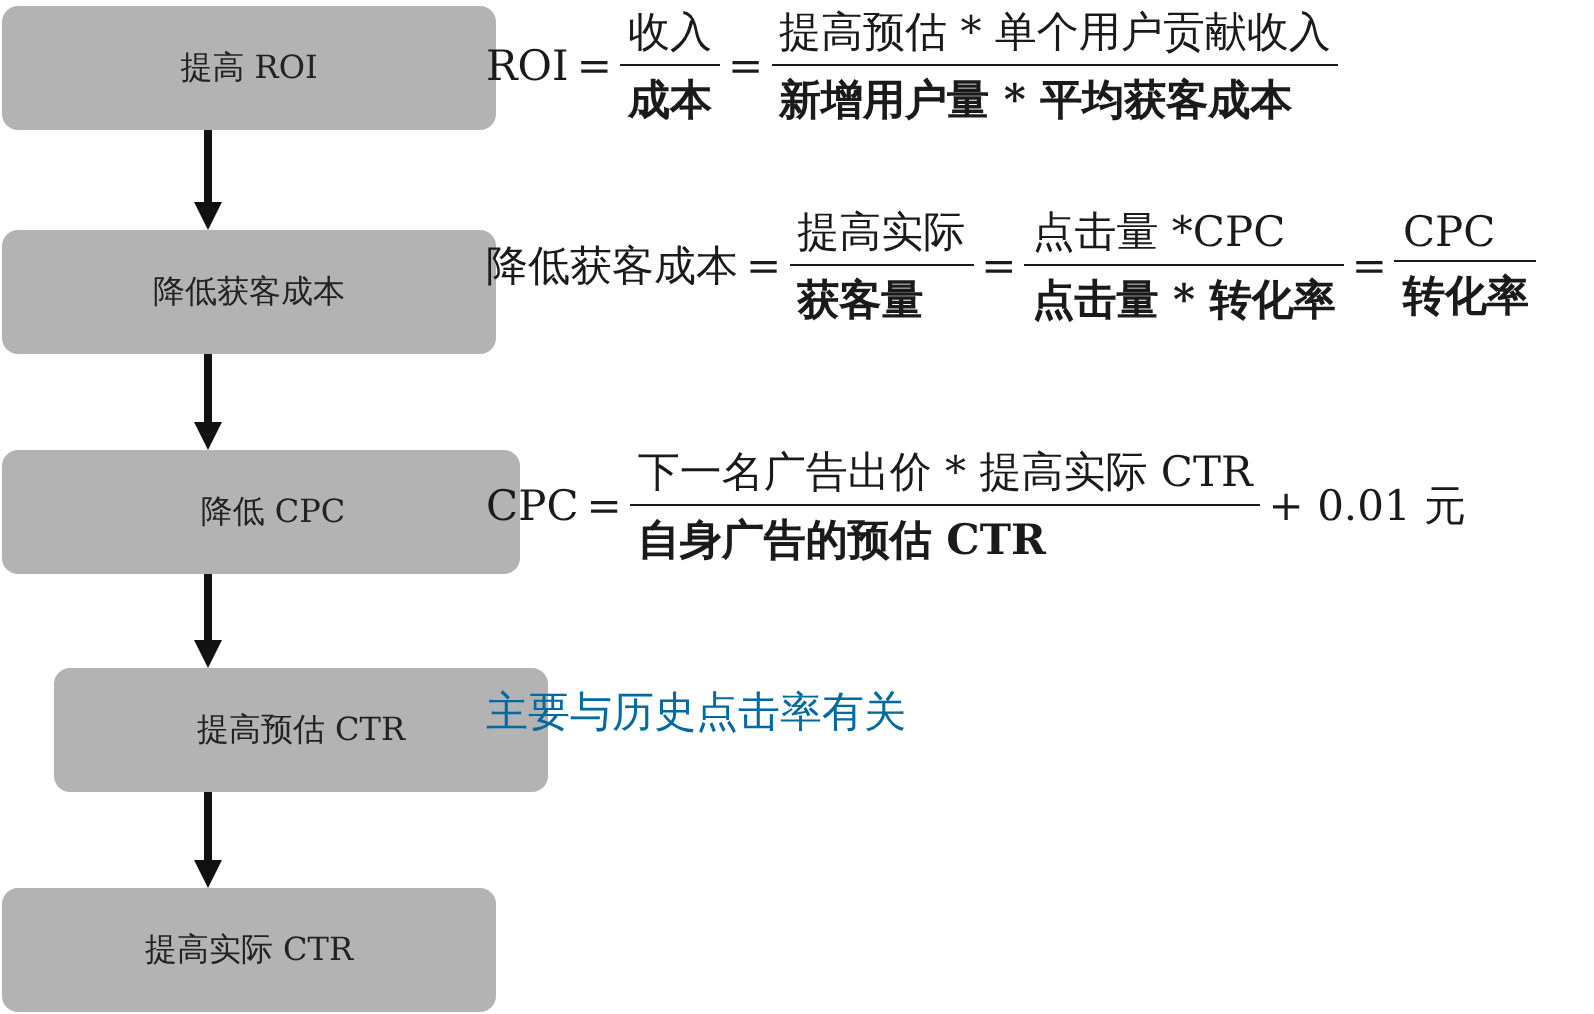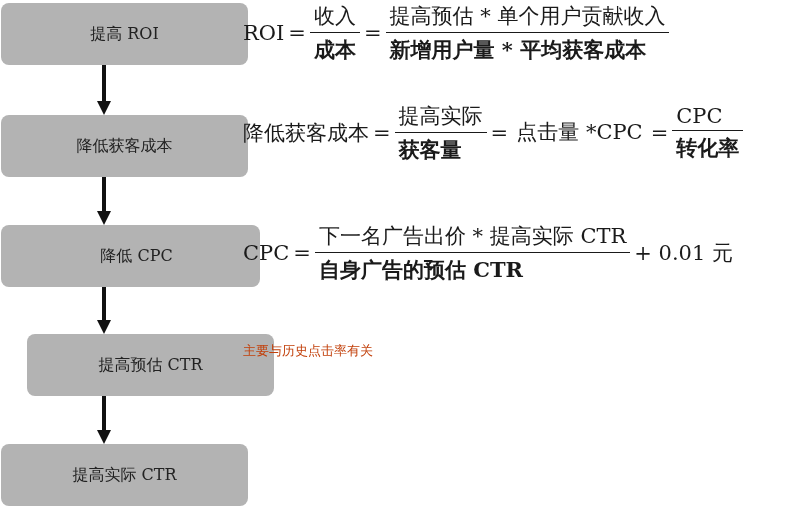--- a/index.html
+++ b/index.html
@@ -23,21 +23,21 @@
     border-top: 14px solid #111;
   }
   .formula {
     position: absolute; display: flex; align-items: center;
     font-size: 21px; color: #1a1a1a; white-space: nowrap;
   }
   .frac { display: inline-flex; flex-direction: column; margin: 0 0; }
   .frac .num { padding: 0 4px 2px 4px; }
   .frac .den { padding: 3px 4px 0 4px; border-top: 1.5px solid #1a1a1a; font-weight: bold; }
   .op { margin: 0 4px; }
-  .note { position: absolute; font-size: 13px; color: #c2410c; }
+  .note { position: absolute; font-size: 21px; color: #0369a1; }
 </style>
 </head>
 <body>
 
 <div class="box" style="top:3px;">
   <span>提高 ROI</span>
 </div>
 <div class="arrow" style="top:65px; height:50px;">
   <div class="shaft" style="height:38px;"></div>
     <div class="head" style="top:36px;"></div>
@@ -88,20 +88,21 @@
 <div class="formula" style="left:243px; top:102px;">
   <span>降低获客成本</span>
   <span class="op">=</span>
   <span class="frac">
     <span class="num">提高实际</span>
     <span class="den">获客量</span>
   </span>
   <span class="op">=</span>
   <span class="frac">
     <span class="num">点击量 *CPC</span>
+    <span class="den">点击量 * 转化率</span>
   </span>
   <span class="op">=</span>
   <span class="frac">
     <span class="num">CPC</span>
     <span class="den">转化率</span>
   </span>
 </div>
 
 <div class="formula" style="left:243px; top:222px;">
   <span>CPC</span>

